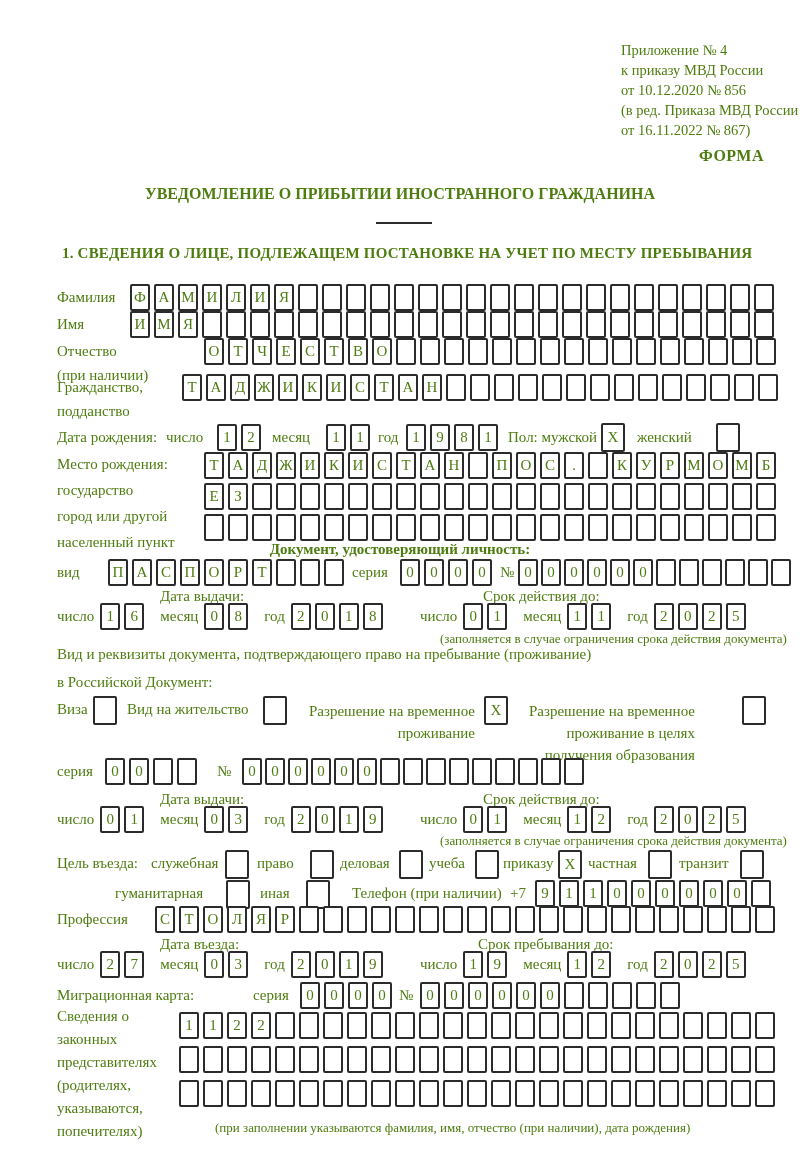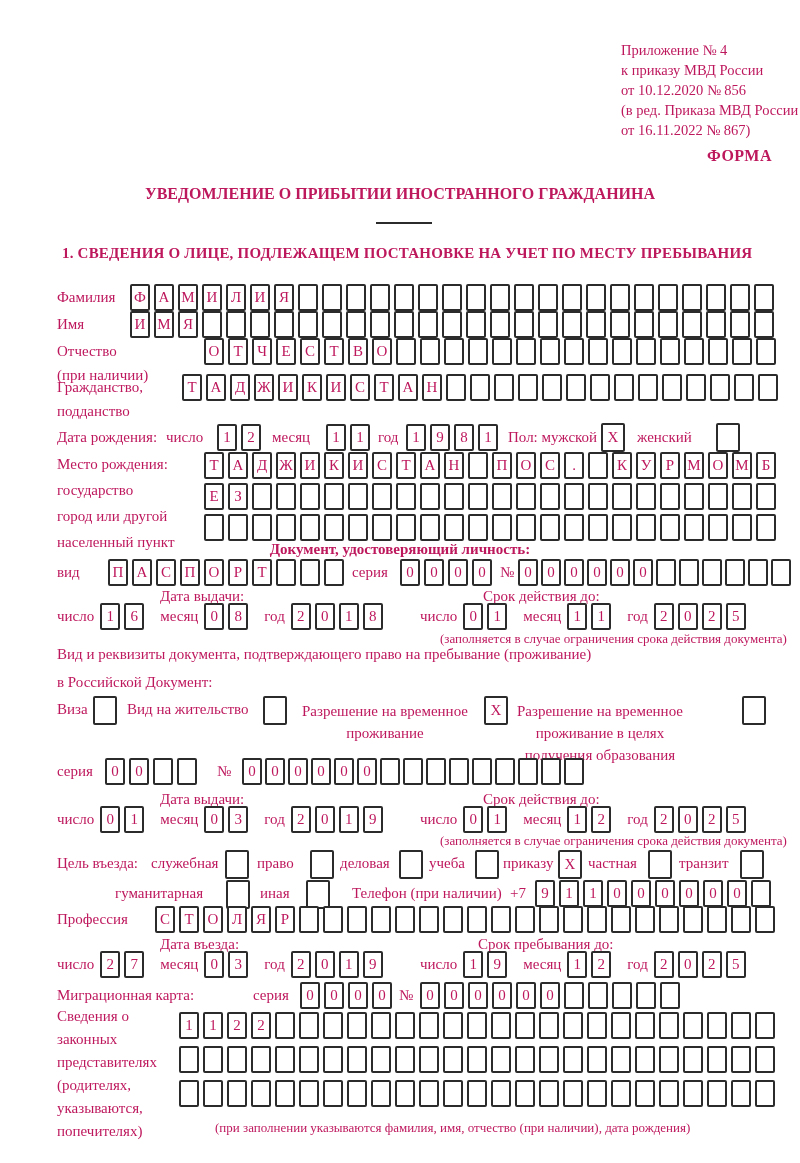--- a/index.html
+++ b/index.html
@@ -1,38 +1,38 @@
 <!DOCTYPE html>
 <html><head>
 <meta charset="utf-8">
 <style>
   html,body{margin:0;padding:0;background:#e8e8e8;}
   .page{
     position:relative;width:800px;height:1163px;margin:0 auto;background:#ffffff;
-    color:#be185d;font-family:"Liberation Serif","DejaVu Serif",serif;font-size:15px;
+    color:#4d7c0f;font-family:"Liberation Serif","DejaVu Serif",serif;font-size:15px;
     overflow:hidden;
   }
   .row{position:absolute;left:0;top:var(--y,0);width:800px;height:0;}
   .at{position:absolute;left:var(--x,0);top:var(--yy,0);white-space:nowrap;}
   .cells{display:flex;}
   .cell{
     flex:none;width:20px;height:27px;box-sizing:border-box;border:2px solid #2b2b2b;
     border-radius:2px;margin-right:4px;display:flex;align-items:center;justify-content:center;
     font-size:15px;background:#fff;
   }
   .tight .cell{margin-right:3px;}
   .cb{
     width:24px;height:29px;box-sizing:border-box;border:2px solid #2b2b2b;border-radius:2px;
     display:flex;align-items:center;justify-content:center;font-size:15px;background:#fff;
   }
   .lbl{font-size:15px;}
-  .optlbl{white-space:normal;text-align:center;line-height:22px;}
+  .optlbl{white-space:normal;text-align:right;line-height:22px;}
   #hdr{position:absolute;left:621px;top:40px;font-size:14.5px;line-height:20px;}
   #hdr .amend{}
-  #forma{position:absolute;top:147px;right:28px;font-weight:bold;font-size:16px;letter-spacing:0.5px;}
+  #forma{position:absolute;top:147px;right:36px;font-weight:bold;font-size:16px;letter-spacing:0.5px;}
   #title{position:absolute;top:181px;left:0;width:100%;text-align:center;font-weight:bold;font-size:16px;line-height:25px;}
   #title .uline{display:inline-block;width:56px;height:15px;border-bottom:2px solid #2b2b2b;margin-left:8px;}
   #sec1{position:absolute;top:245px;left:62px;width:730px;font-weight:bold;font-size:15px;letter-spacing:0.2px;white-space:nowrap;}
   #hdg-identity{position:absolute;top:541px;left:0;width:100%;text-align:center;font-weight:bold;font-size:15px;}
   .note{font-size:13px;white-space:nowrap;}
   .dg{display:flex;align-items:center;}
   .dg .dgl{margin-right:6px;}
   .dg .cells{margin-right:12px;}
   .dg .cells:last-child{margin-right:0;}
 </style>

